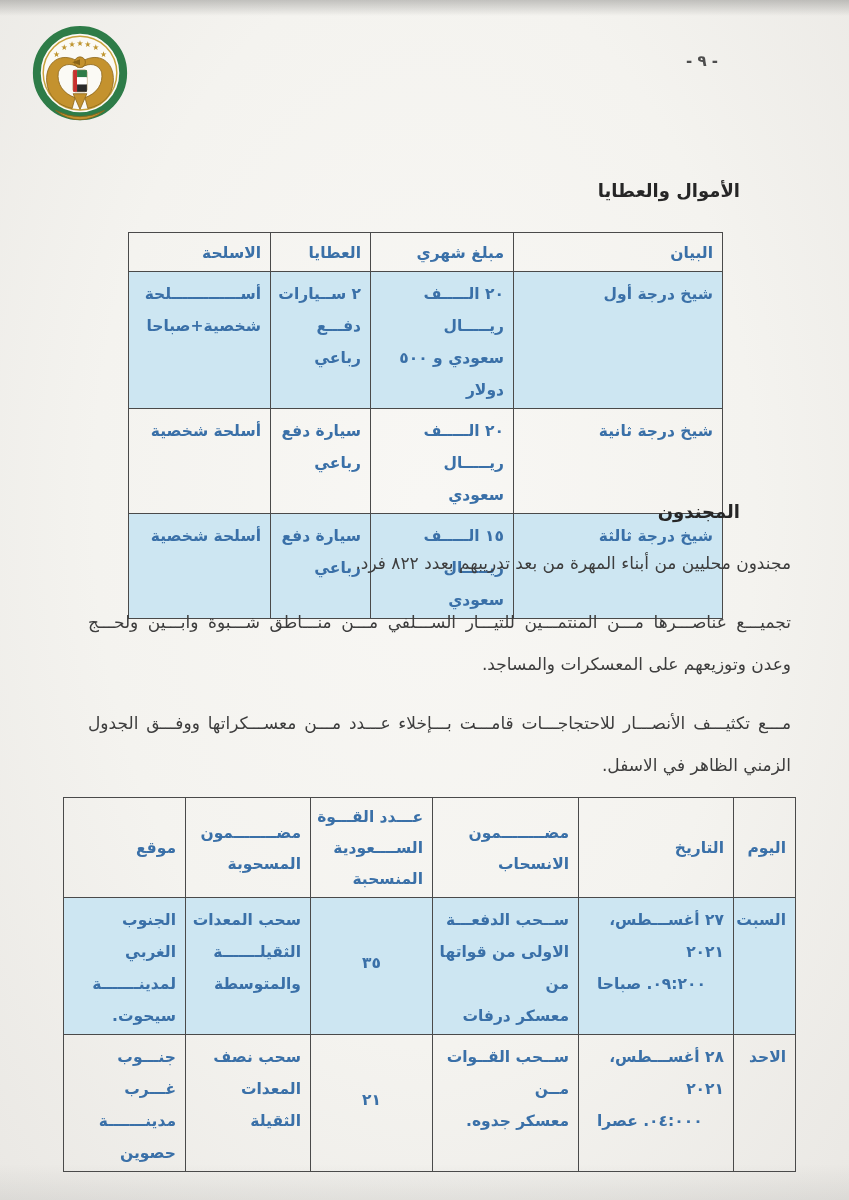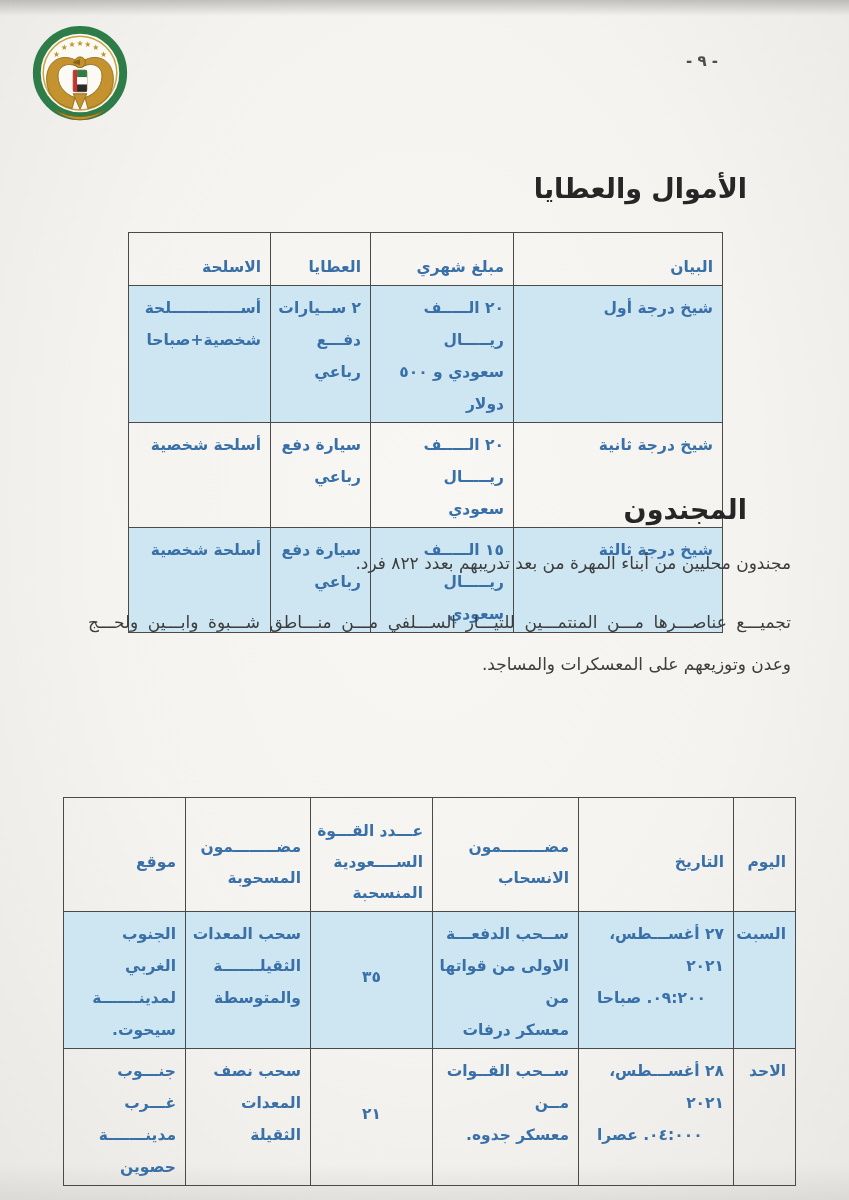--- a/index.html
+++ b/index.html
@@ -18,36 +18,36 @@
     background:
       linear-gradient(180deg, rgba(110,110,108,0.38) 0px, rgba(110,110,108,0) 16px),
       linear-gradient(0deg, rgba(130,130,128,0.14) 0px, rgba(130,130,128,0) 36px);
   }
   .emblem{position:absolute;left:26px;top:20px;width:108px;height:114px;}
   .pagenum{
     position:absolute;left:662px;top:52px;width:80px;
     text-align:center;font-size:15px;font-weight:700;color:#4d4d4d;letter-spacing:2px;direction:ltr;
   }
   .sec-title{
-    position:absolute;right:94px;margin:8px;
-    font-size:27px;font-weight:700;color:#262626;
+    position:absolute;right:94px;margin:15px;
+    font-size:18px;font-weight:700;color:#262626;
   }
   .t1{top:165px;}
   .t2{top:486px;}
 
   table.tbl{
     position:absolute;border-collapse:collapse;table-layout:fixed;
     color:#3a70a8;font-weight:700;font-size:15.5px;
   }
   table.tbl th,table.tbl td{
     border:1px solid #4a4a4a;vertical-align:top;
     padding:6px 9px 2px 6px;text-align:right;line-height:32px;
     overflow:hidden;
   }
-  table.tbl thead th{vertical-align:middle;padding-top:18px;}
+  table.tbl thead th{vertical-align:middle;padding-top:4px;}
   tr.blue td{background:#cde6f2;}
   .ln{display:block;}
 
   .tbl1{left:128px;top:232px;width:594px;}
   .tbl1 td{line-height:33px;padding-top:8px;}
 
   .paras{
     position:absolute;right:58px;left:88px;top:542px;
     font-size:17px;font-weight:400;color:#3d3d3d;
     text-align:justify;
@@ -155,20 +155,21 @@
           </td>
       </tr>
     </tbody>
   </table>
 
   <h1 class="sec-title t2">المجندون</h1>
 
   <div class="paras">
     <p>مجندون محليين من أبناء المهرة من بعد تدريبهم بعدد ٨٢٢ فرد.</p>
     <p>تجميـــع عناصـــرها مـــن المنتمـــين للتيـــار الســـلفي مـــن منـــاطق شـــبوة وابـــين ولحـــج وعدن وتوزيعهم على المعسكرات والمساجد.</p>
+    <p>مـــع تكثيـــف الأنصـــار للاحتجاجـــات قامـــت بـــإخلاء عـــدد مـــن معســـكراتها ووفـــق الجدول الزمني الظاهر في الاسفل.</p>
   </div>
 
   <table class="tbl tbl2" dir="rtl">
     <colgroup>
         <col style="width:62px">
         <col style="width:155px">
         <col style="width:146px">
         <col style="width:122px">
         <col style="width:125px">
         <col style="width:122px">

